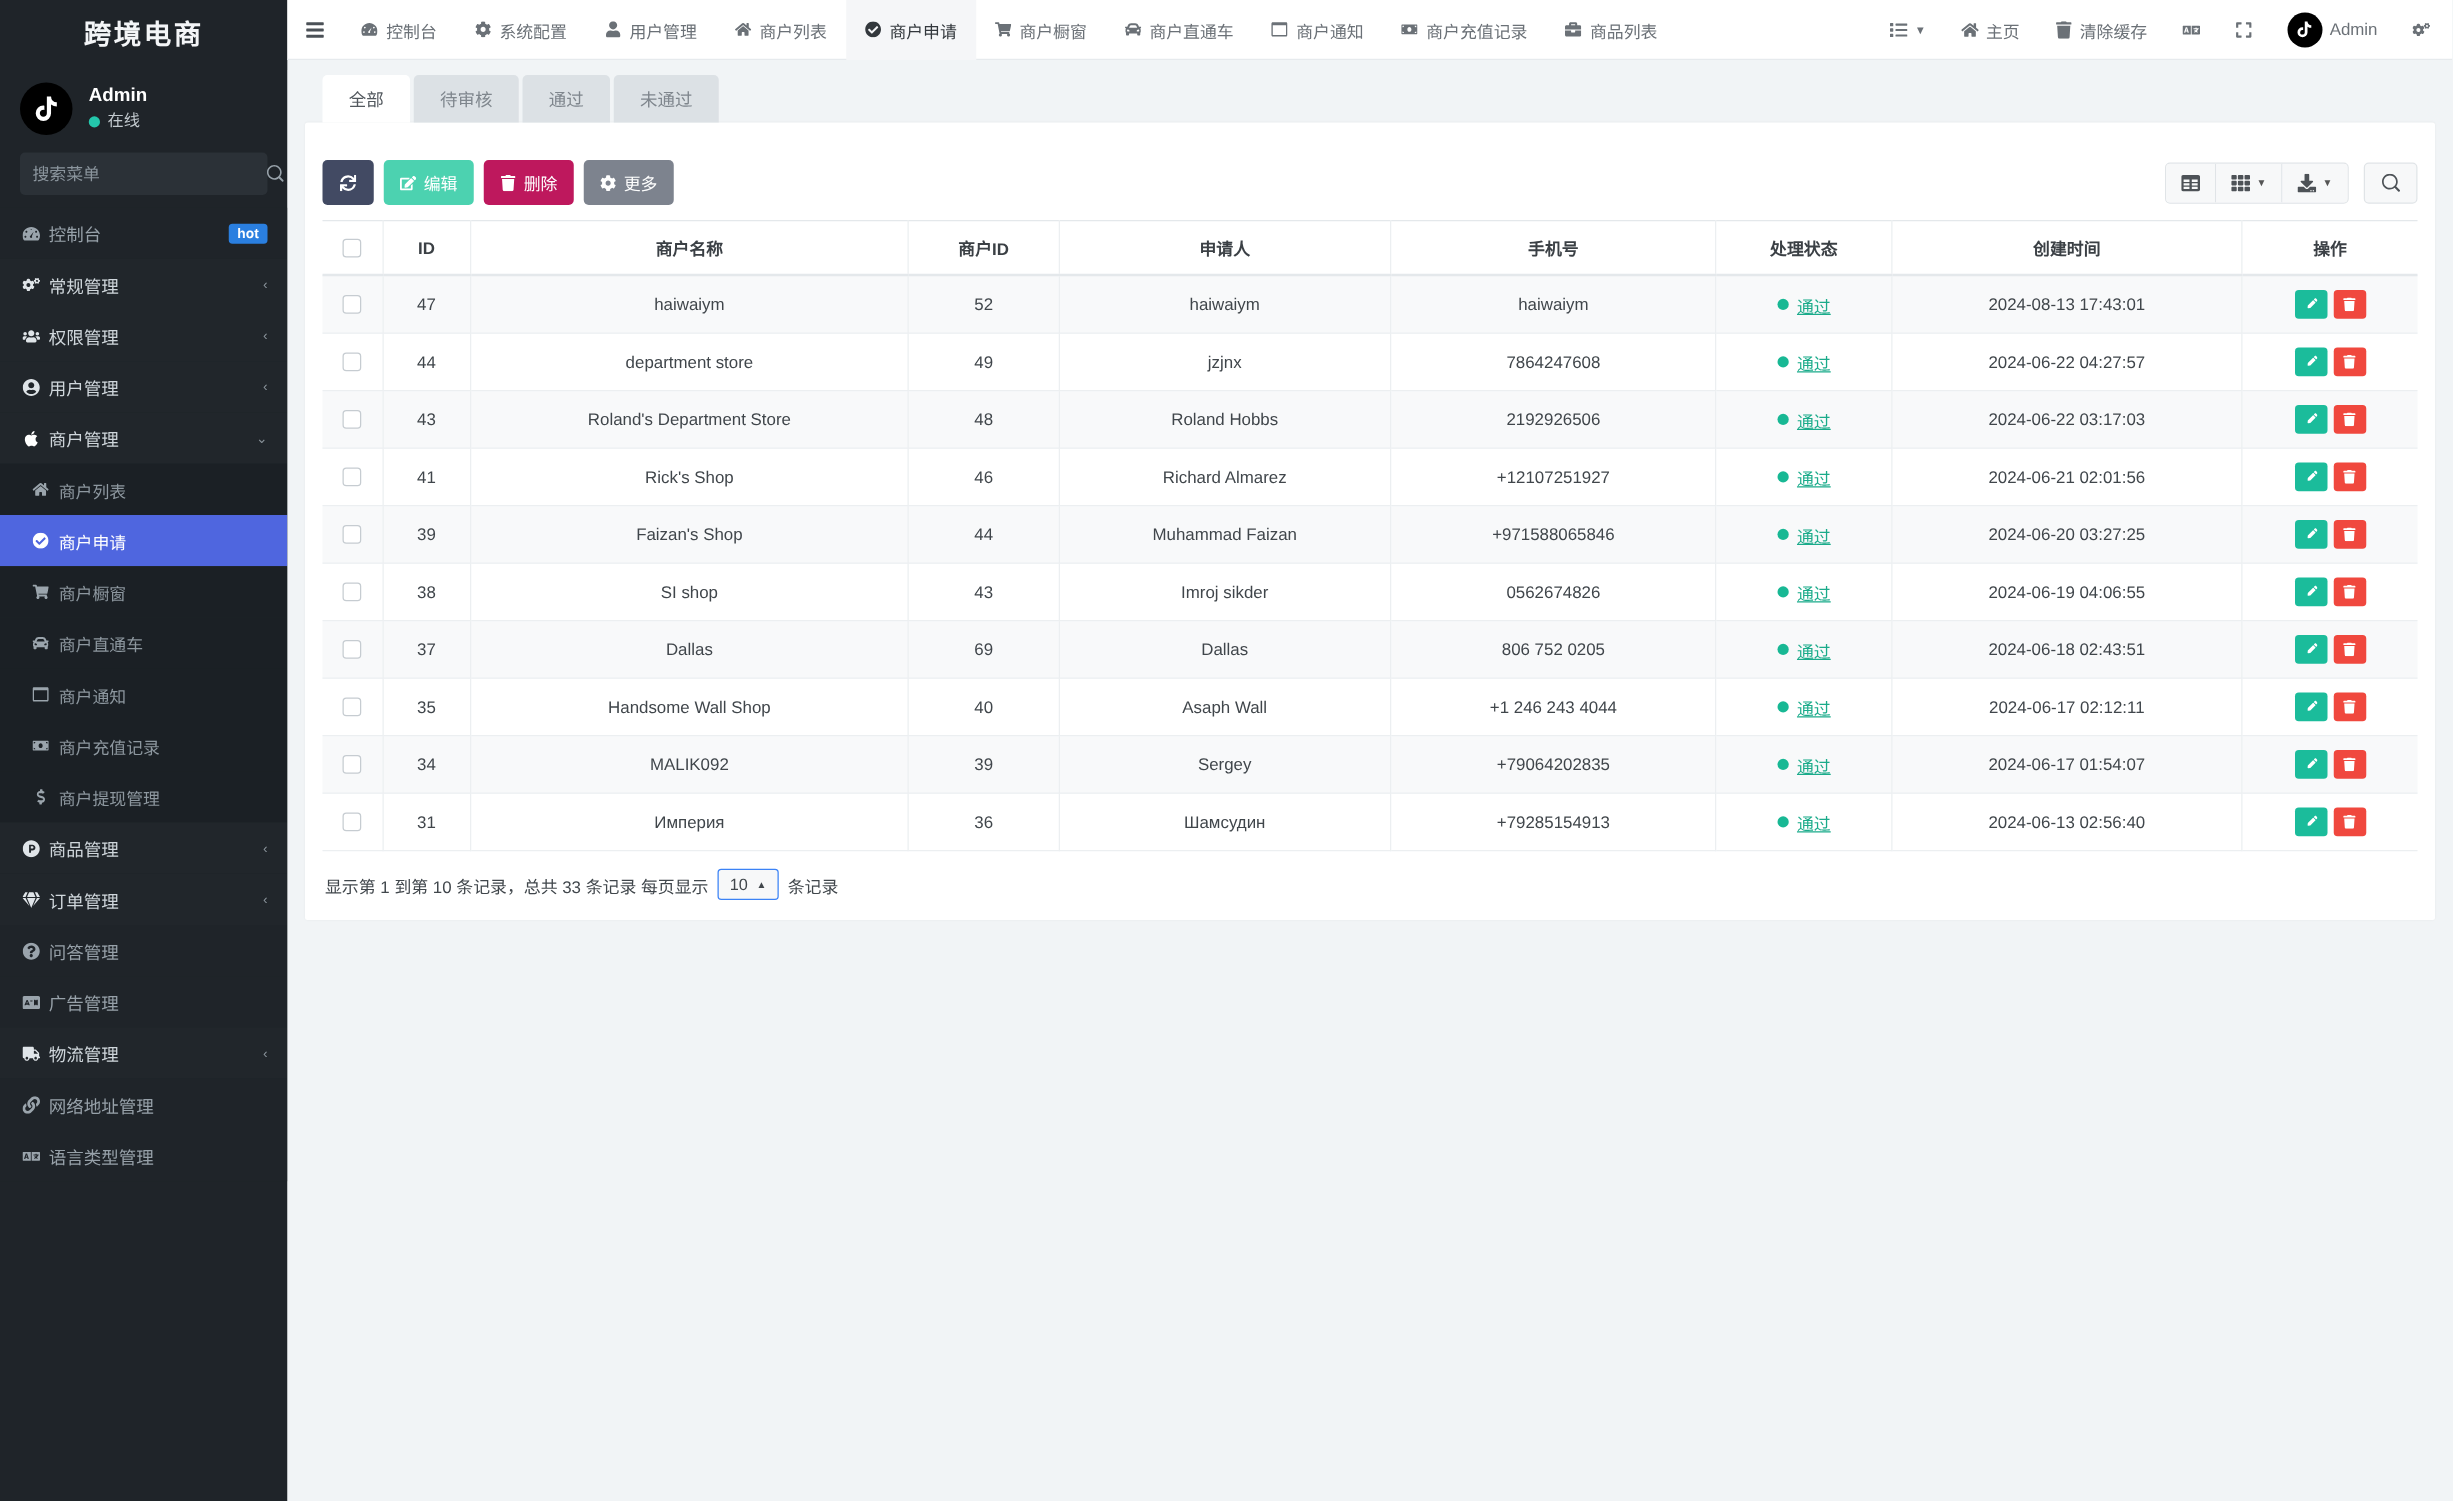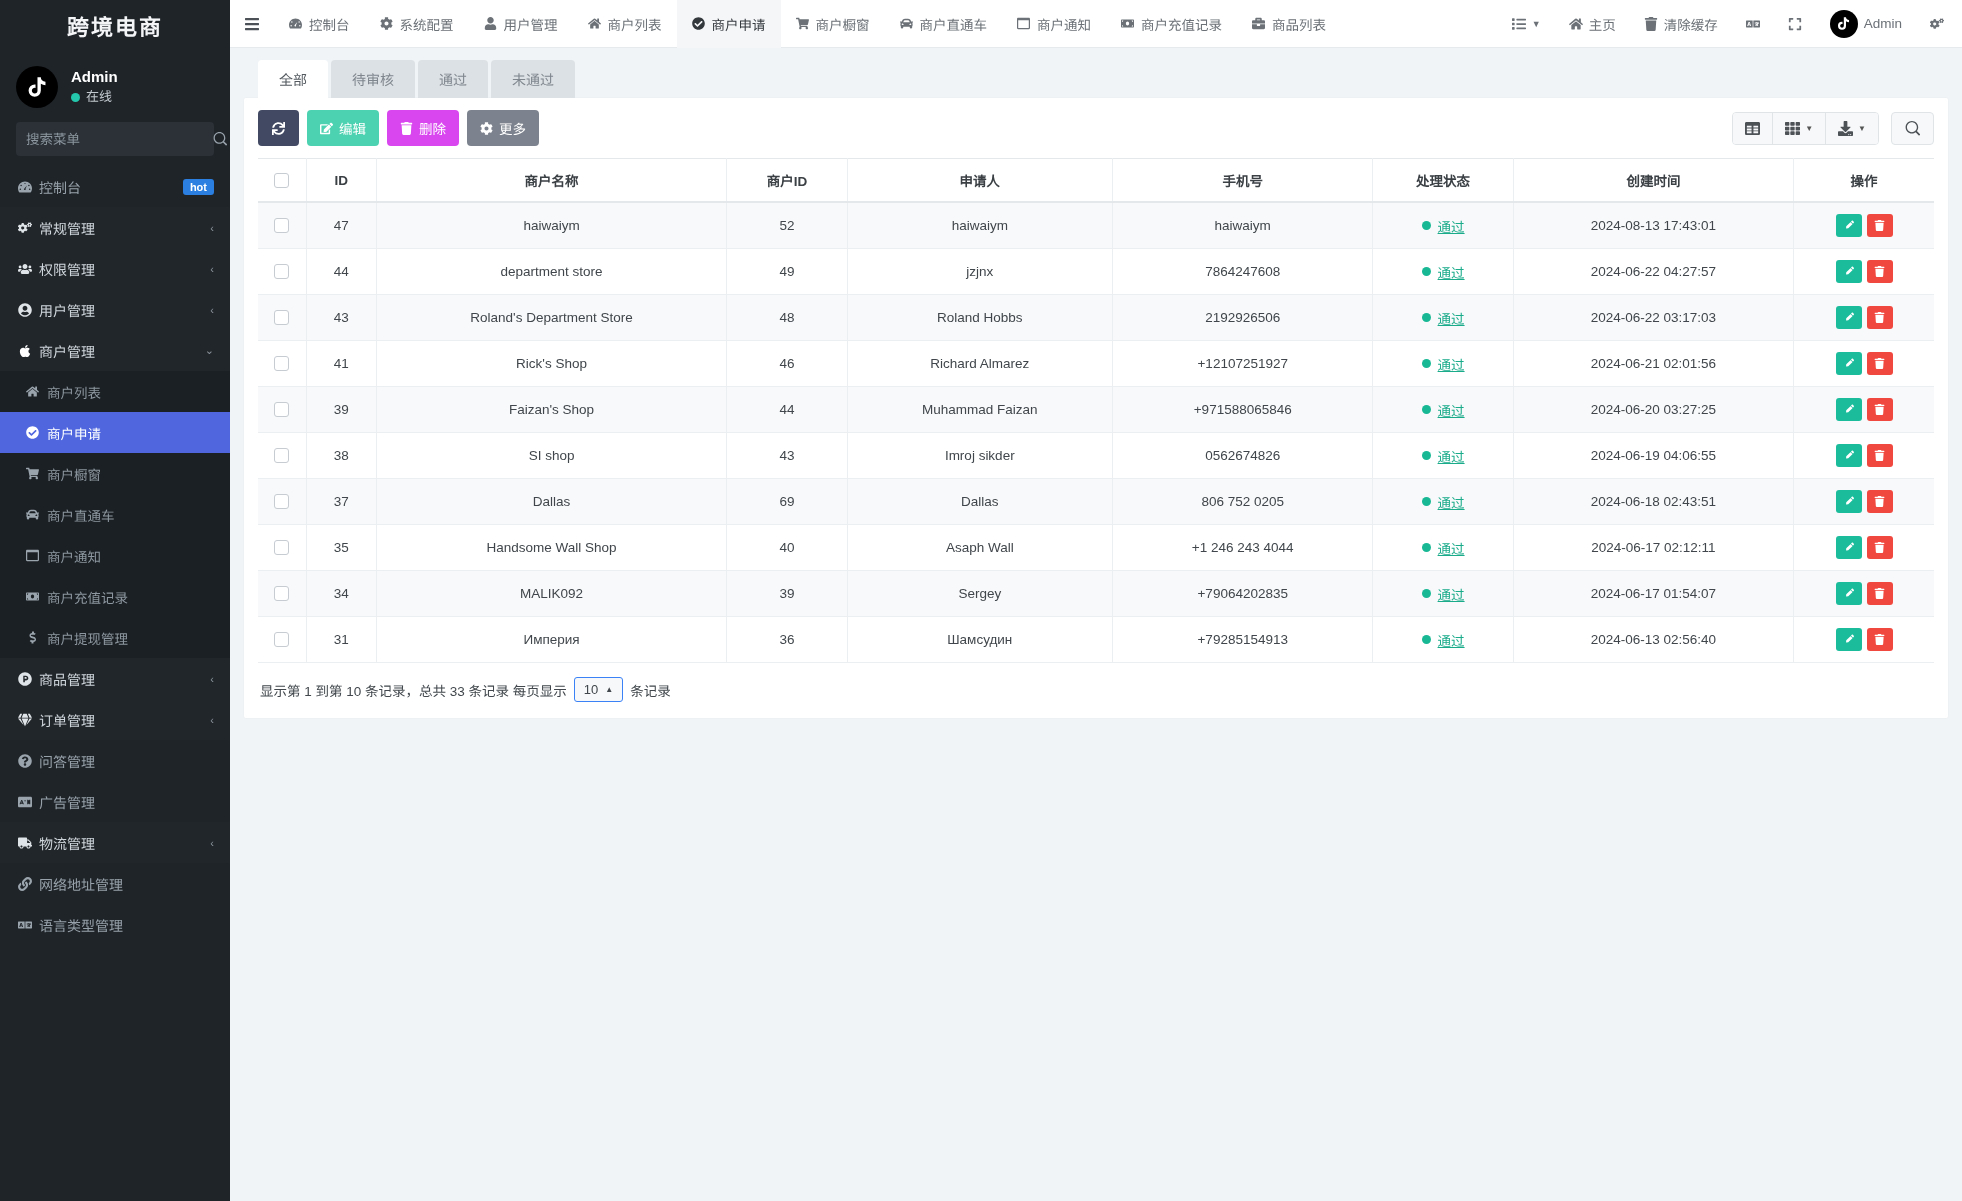--- a/index.html
+++ b/index.html
@@ -131,36 +131,36 @@
 
   .tabs-row { display: flex; align-items: flex-end; gap: 3px; padding-left: 14px; }
   .tab {
     padding: 9px 21px; font-size: 14px; color: #7f868d;
     background: #dce1e5; border-radius: 4px 4px 0 0; cursor: pointer;
   }
   .tab.active { background: #fff; color: #52585e; }
 
   .panel {
     background: #fff; border-radius: 2px;
-    padding: 12px 14px 14px 14px;
+    padding: 30px 14px 14px 14px;
     box-shadow: 0 0 2px rgba(0,0,0,.05);
   }
 
   .toolbar { display: flex; align-items: center; justify-content: space-between; margin-bottom: 12px; }
   .btn-group { display: flex; gap: 8px; }
   .btn {
     border: 0; border-radius: 4px; cursor: pointer;
     font-size: 13.5px; color: #fff;
     padding: 8px 13px; display: flex; align-items: center; gap: 6px;
     font-family: inherit;
   }
   .btn svg { width: 13px; height: 13px; fill: currentColor; }
   .btn-refresh { background: #424a63; padding: 8px 14px; }
   .btn-edit { background: #4cd2b0; }
-  .btn-del { background: #d946ef; }
+  .btn-del { background: #be185d; }
   .btn-more { background: #7d838e; }
 
   .tool-right { display: flex; align-items: center; gap: 12px; }
   .icon-grp { display: flex; border: 1px solid #e0e4e7; border-radius: 4px; overflow: hidden; }
   .icon-btn {
     background: #f7f8f9; border: 0; border-right: 1px solid #e0e4e7;
     padding: 8px 12px; cursor: pointer; color: #4d5257;
     display: flex; align-items: center; gap: 5px;
     font-family: inherit;
   }

